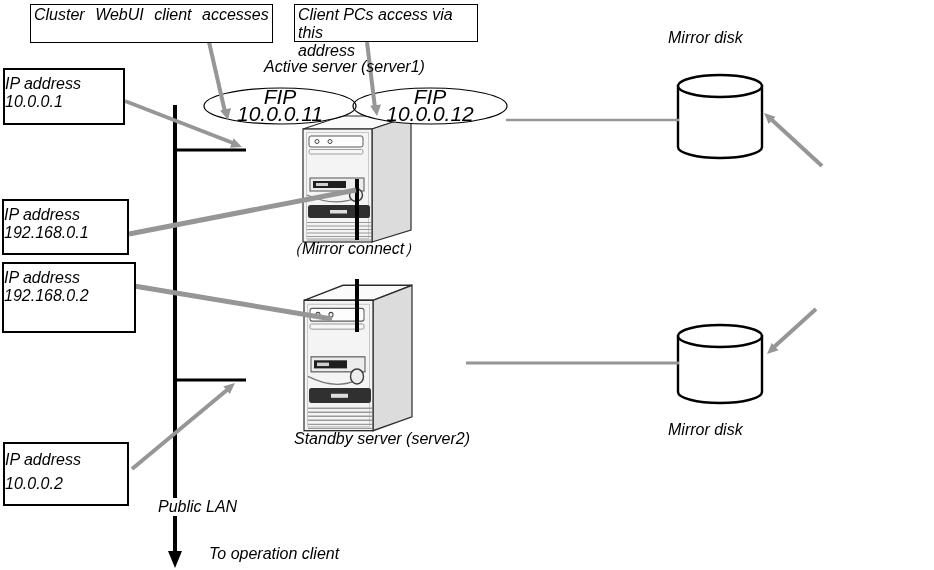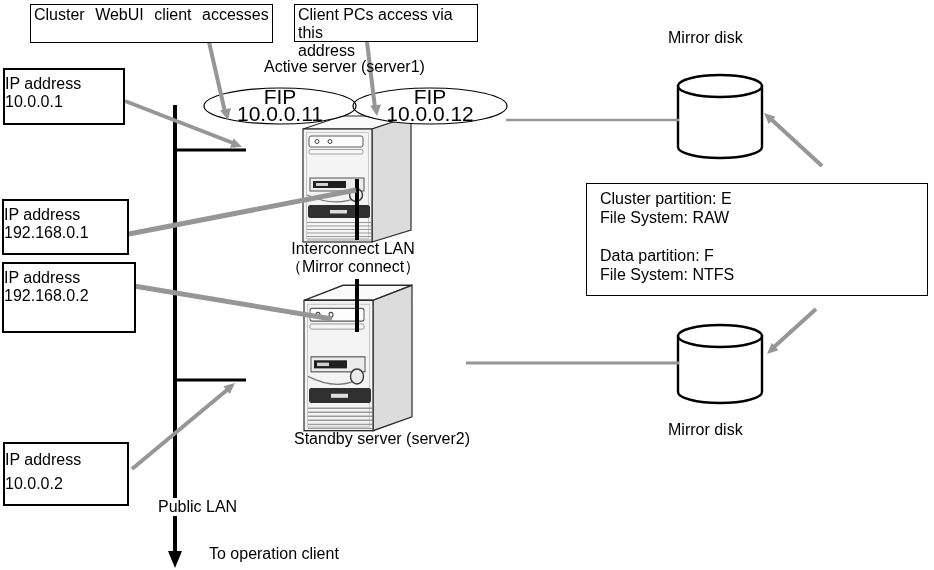--- a/index.html
+++ b/index.html
@@ -1,20 +1,20 @@
 <!DOCTYPE html>
 <html><head>
 <meta charset="utf-8">
 <style>
   html,body{margin:0;padding:0;background:#fff;}
   .canvas{
     position:relative;width:934px;height:570px;background:#fff;overflow:hidden;
     font-family:"Liberation Sans",sans-serif;font-size:16px;color:#000;
   }
-  .abs{position:absolute;}
+  .abs{position:absolute;font-style:italic;}
   .box{border:1px solid #000;box-sizing:border-box;background:#fff;}
   .ipbox{border:2px solid #000;box-sizing:border-box;background:#fff;padding:5px 0 0 0;line-height:18px;}
   .callout{padding:1px 3px;line-height:18px;}
   .callout .just{word-spacing:6px;display:block;}
   .callout .l2{display:block;}
   .center{text-align:center;}
   .fiptext{font-size:21px;line-height:17px;}
   .partition{padding:5px 0 0 13px;line-height:19px;}
   .gap-above{margin-top:19px;}
   .whitebg{background:#fff;padding:0 2px;}
@@ -141,33 +141,26 @@
     <div>IP address</div>
     <div>192.168.0.2</div>
   </div>
 
   <div class="abs ipbox" style="left:3px;top:442px;width:126px;height:64px;line-height:24px;padding-top:4px;">
     <div>IP address</div>
     <div>10.0.0.2</div>
   </div>
 
   <div class="abs center" style="left:282px;top:240px;width:142px;line-height:17.5px;">
-    <div>Interconnect LAN</div>
     <div>（Mirror connect）</div>
   </div>
 
   <div class="abs" style="left:258px;top:430px;margin-left:36px;">Standby server (server2)</div>
 
   <div class="abs" style="left:668px;top:29px;">Mirror disk</div>
   <div class="abs" style="left:668px;top:421px;">Mirror disk</div>
 
-  <div class="abs box partition" style="left:586px;top:183px;width:342px;height:113px;">
-    <div>Cluster partition: E</div>
-    <div>File System: RAW</div>
-    <div class="gap-above">Data partition: F</div>
-    <div>File System: NTFS</div>
-  </div>
 
   <div class="abs whitebg" style="left:156px;top:498px;">Public LAN</div>
 
   <div class="abs" style="left:209px;top:545px;">To operation client</div>
 
 </div>
 
 </body></html>

